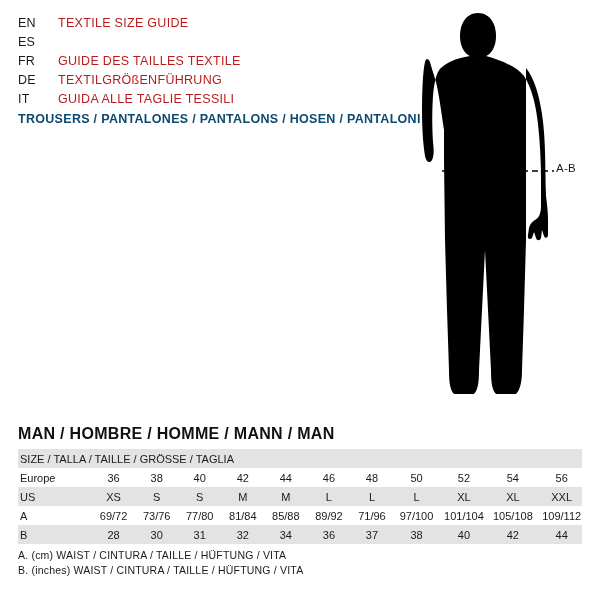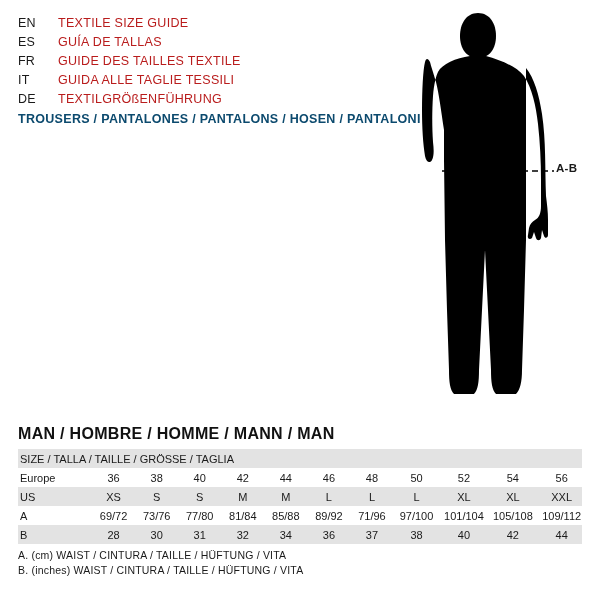--- a/index.html
+++ b/index.html
@@ -66,21 +66,20 @@
     height: 400px;
   }
   .figure svg { display: block; }
   .ab-label {
     position: absolute;
     left: 148px;
     top: 152px;
     font-size: 11.5px;
     color: #1a1a1a;
     letter-spacing: 0.3px;
-    font-weight: bold;
   }
 
   
   .table-title {
     position: absolute;
     left: 18px;
     top: 425px;
     font-size: 16px;
     font-weight: bold;
     letter-spacing: 0.3px;
@@ -128,33 +127,32 @@
 
 <div class="page">
 
   <div class="lang-block">
     <div class="lang-row">
       <span class="lang-code">EN</span>
       <span class="lang-title">TEXTILE SIZE GUIDE</span>
     </div>
     <div class="lang-row">
       <span class="lang-code">ES</span>
-      <span class="lang-title">GUÍA DE TALLAS</span>
     </div>
     <div class="lang-row">
       <span class="lang-code">FR</span>
       <span class="lang-title">GUIDE DES TAILLES TEXTILE</span>
     </div>
     <div class="lang-row">
+      <span class="lang-code">DE</span>
+      <span class="lang-title">TEXTILGRÖßENFÜHRUNG</span>
+    </div>
+    <div class="lang-row">
       <span class="lang-code">IT</span>
       <span class="lang-title">GUIDA ALLE TAGLIE TESSILI</span>
-    </div>
-    <div class="lang-row">
-      <span class="lang-code">DE</span>
-      <span class="lang-title">TEXTILGRÖßENFÜHRUNG</span>
     </div>
   </div>
 
   <div class="category">TROUSERS / PANTALONES / PANTALONS / HOSEN / PANTALONI</div>
 
   <div class="figure">
     <svg width="185" height="400" viewBox="0 0 185 400" xmlns="http://www.w3.org/2000/svg">
 
       <path d="M70,3 C58,3 52,14 52,26 C52,38 58,48 70,48 C82,48 88,38 88,26 C88,14 82,3 70,3 Z" fill="#000"></path>
 

